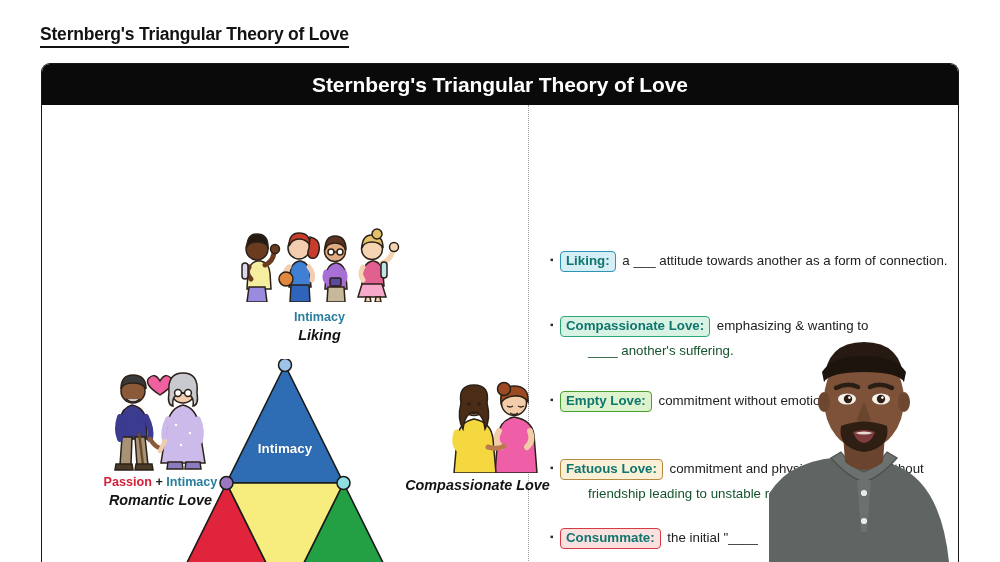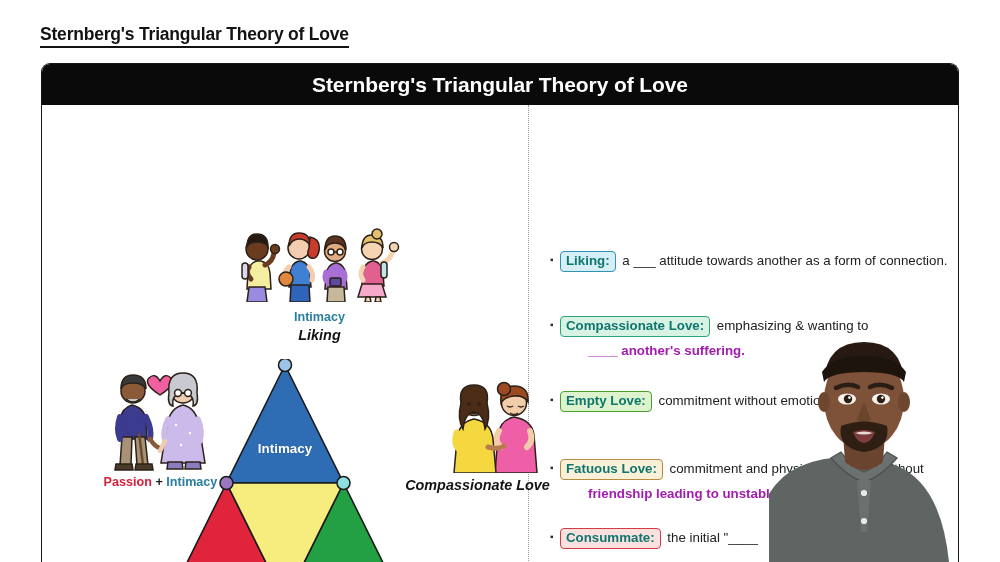--- a/index.html
+++ b/index.html
@@ -100,21 +100,21 @@
     display:inline-block;
     border-radius:4px;
     padding:1px 5px 2px 5px;
     font-weight:bold;font-size:13.3px;
     color:#0f766e;
     margin-right:3px;
     line-height:1.18;
   }
   .note-text{ color:#202020; }
   .note-cont{
-    display:block;margin-left:38px;margin-top:4px;color:#a21caf;font-weight:bold;
+    display:block;margin-left:38px;margin-top:4px;color:#14532d;
   }
 
   
   .webcam{
     position:absolute;left:769px;top:338px;width:190px;height:224px;
     overflow:hidden;
   }
   .wc-svg{display:block;}
 </style>
 </head>
@@ -231,20 +231,21 @@
             <circle cx="92" cy="70" r="1.2" fill="#ffffff" stroke="none"></circle>
             <circle cx="83" cy="82" r="1.2" fill="#ffffff" stroke="none"></circle>
           </g>
         </svg>
       </div>
 
       <div class="figure-group cap" style="left:36px;top:370px;width:165px;">
         <div class="combo">
           <span class="c-passion">Passion</span><span class="c-plus"> + </span><span class="c-intimacy">Intimacy</span>
         </div>
+        <div class="name">Romantic Love</div>
       </div>
 
       <div class="women">
         <svg width="110" height="100" viewBox="0 0 110 100">
 
           <g stroke="#2b2118" stroke-width="1.5" fill="none">
             <path d="M72 44 q-14 3 -16 18 l-3 38 h42 l-3 -38 q-2 -15 -20 -18z" fill="#ef5fa8"></path>
             <circle cx="72" cy="30" r="12.5" fill="#f3cda9"></circle>
             <path d="M59 30 q-2 -17 13 -17 q15 0 14 16 q-4 -7 -14 -6 q-10 1 -13 7z" fill="#9d4a22"></path>
             <circle cx="62" cy="16" r="6.5" fill="#9d4a22"></circle>

